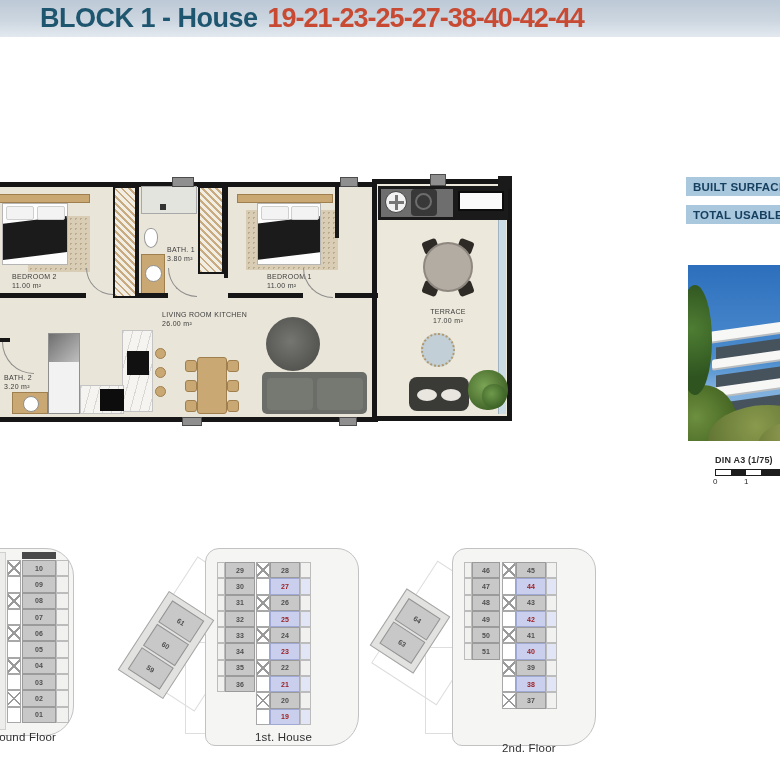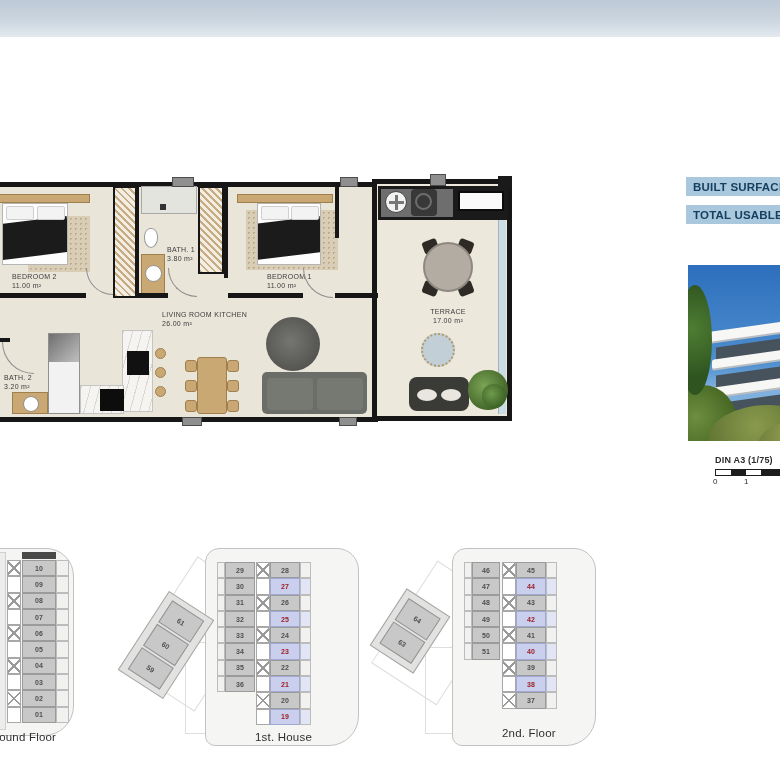--- a/index.html
+++ b/index.html
@@ -70,20 +70,22 @@
        align-items:center;justify-content:center;font-weight:bold;font-size:7px;color:#4f4f4f;}
   .faint{position:absolute;border:1px solid #dedede;}
   .flabel{position:absolute;font-size:11.5px;color:#2f2f2f;letter-spacing:.2px;white-space:nowrap;}
 </style>
 </head>
 <body>
 
 <div class="page">
 
   <div class="header">
+    <span class="t1">BLOCK 1 - House</span>
+    <span class="t2">19-21-23-25-27-38-40-42-44</span>
   </div>
 
   <div class="plan">
 
     <div class="abs" style="left:-12px;top:4px;width:390px;height:240px;background:#eae5d9;border:5px solid #161616;"></div>
 
     <div class="abs" style="left:372px;top:1px;width:140px;height:242px;background:#ece8db;border:5px solid #161616;"></div>
     <div class="abs" style="left:498px;top:38px;width:8px;height:198px;background:#ccdce4;border-left:1px solid #9fb4c0;"></div>
 
     <div class="abs rug" style="left:28px;top:38px;width:62px;height:56px;"></div>
@@ -483,15 +485,15 @@
       <div class="mr hl">
           <div class="uc w30">38</div>
           <div class="bc w11"></div>
         </div>
       <div class="mr">
           <div class="uc w30">37</div>
           <div class="bc w11"></div>
         </div>
     </div>
   </div>
-  <div class="flabel" style="left:502px;top:727px;">2nd. Floor</div>
+  <div class="flabel" style="left:502px;top:742px;">2nd. Floor</div>
 
 </div>
 
 </body></html>

